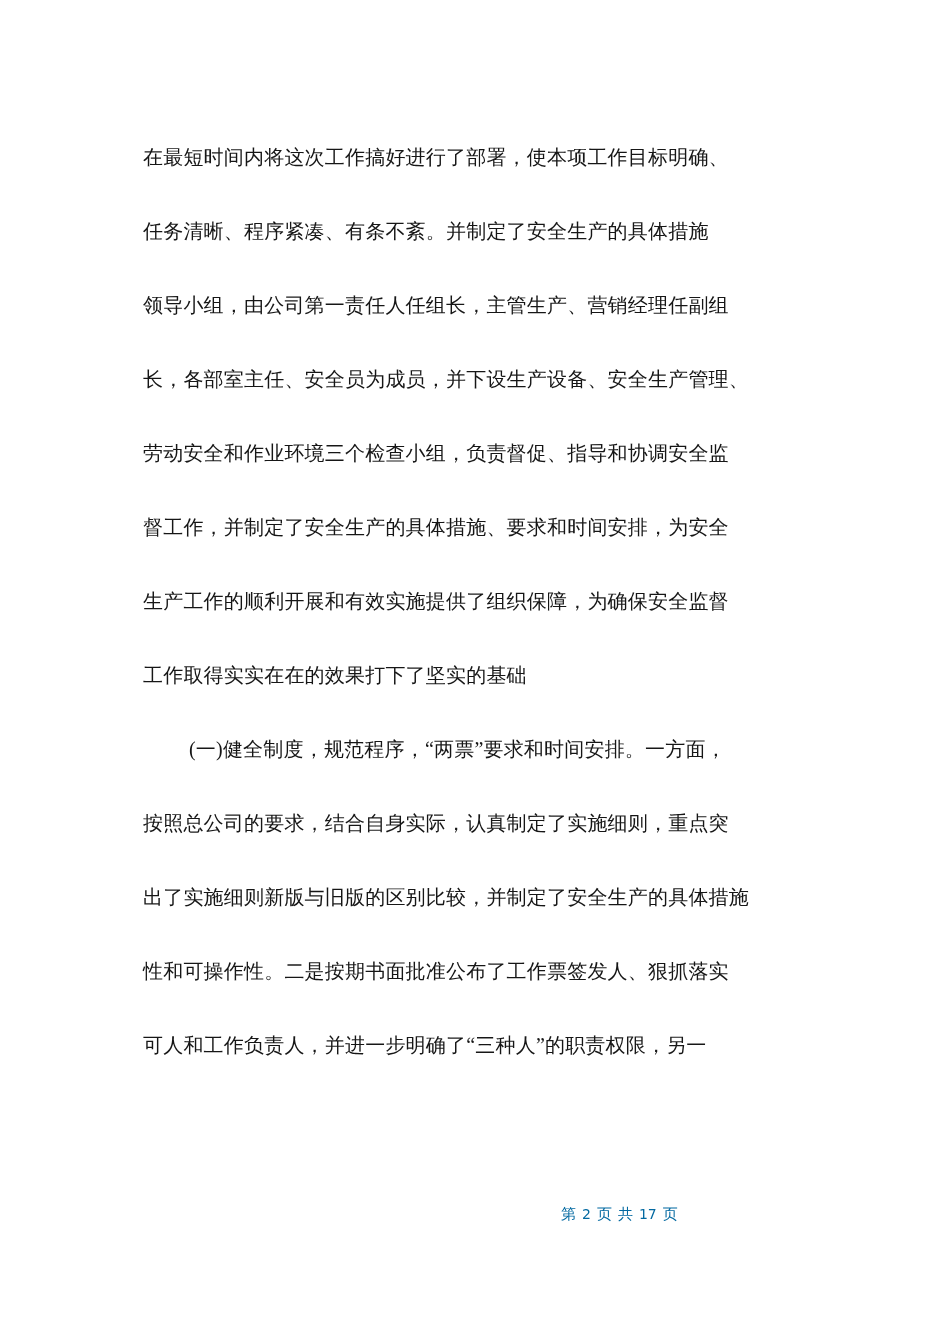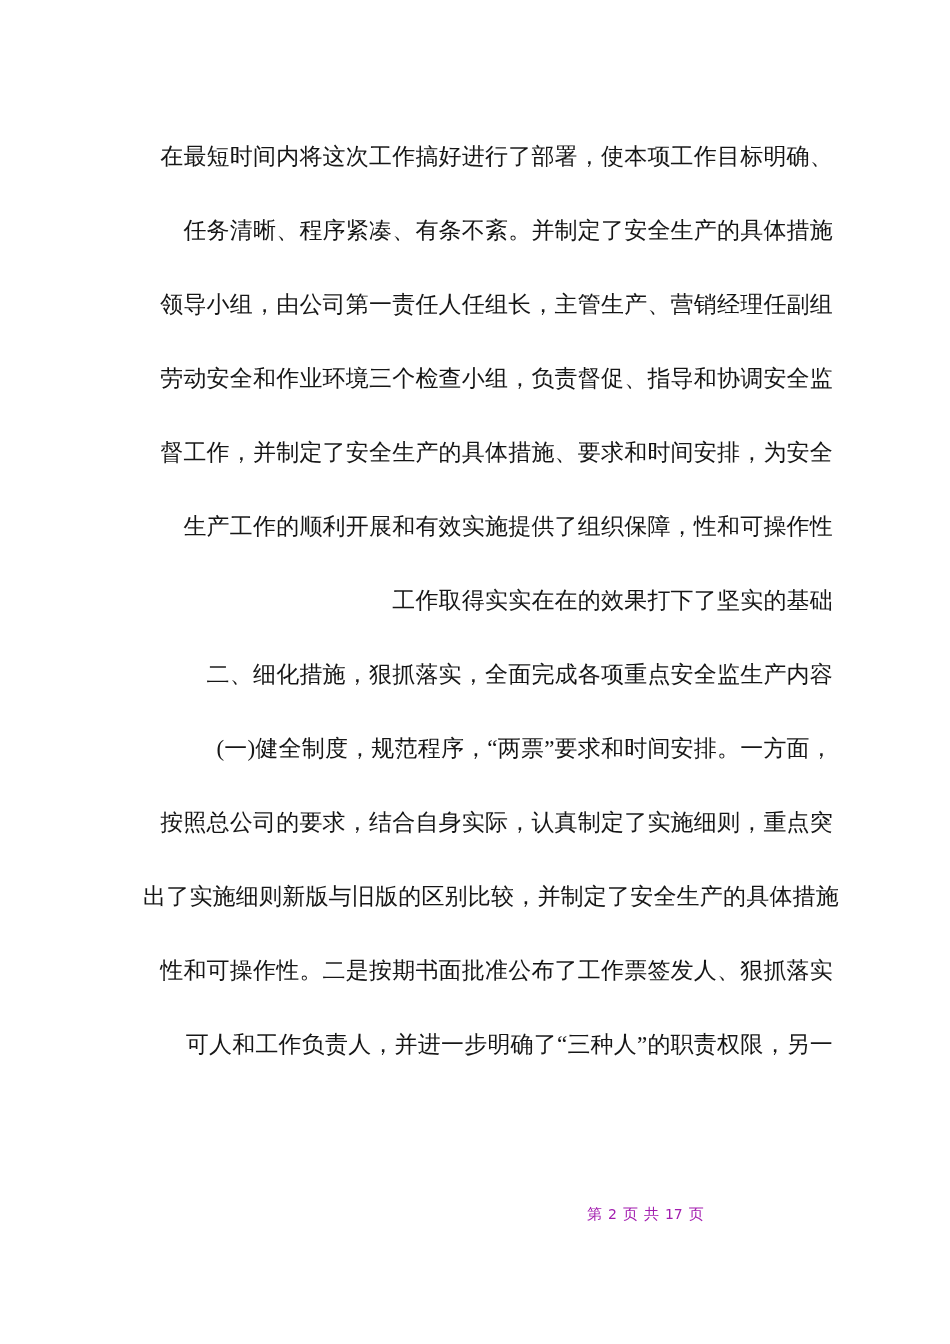--- a/index.html
+++ b/index.html
@@ -18,56 +18,55 @@
   }
   .content {
     position: absolute;
     top: 120px;
     left: 143px;
     width: 690px;
   }
   .line {
     height: 74px;
     line-height: 74px;
-    font-size: 23px;
+    font-size: 20px;
     letter-spacing: 0.2px;
     white-space: nowrap;
-    text-align: right;
   }
   .line.indent {
     padding-left: 46px;
   }
   .footer {
     position: absolute;
     top: 1203px;
-    left: 584px;
+    left: 558px;
     font-size: 15px;
     line-height: 22px;
-    color: #a21caf;
+    color: #0369a1;
     white-space: nowrap;
   }
   .footer span { margin: 0 3px; }
   .footer .num {
     font-family: "DejaVu Sans", "Liberation Sans", sans-serif;
     font-size: 14px;
   }
 </style>
 </head>
 <body>
 
 <div class="page">
   <div class="content">
     <div class="line">在最短时间内将这次工作搞好进行了部署，使本项工作目标明确、</div>
     <div class="line">任务清晰、程序紧凑、有条不紊。并制定了安全生产的具体措施</div>
     <div class="line">领导小组，由公司第一责任人任组长，主管生产、营销经理任副组</div>
+    <div class="line">长，各部室主任、安全员为成员，并下设生产设备、安全生产管理、</div>
     <div class="line">劳动安全和作业环境三个检查小组，负责督促、指导和协调安全监</div>
     <div class="line">督工作，并制定了安全生产的具体措施、要求和时间安排，为安全</div>
-    <div class="line">生产工作的顺利开展和有效实施提供了组织保障，性和可操作性</div>
+    <div class="line">生产工作的顺利开展和有效实施提供了组织保障，为确保安全监督</div>
     <div class="line">工作取得实实在在的效果打下了坚实的基础</div>
-    <div class="line indent">二、细化措施，狠抓落实，全面完成各项重点安全监生产内容</div>
     <div class="line indent">(一)健全制度，规范程序，“两票”要求和时间安排。一方面，</div>
     <div class="line">按照总公司的要求，结合自身实际，认真制定了实施细则，重点突</div>
     <div class="line">出了实施细则新版与旧版的区别比较，并制定了安全生产的具体措施</div>
     <div class="line">性和可操作性。二是按期书面批准公布了工作票签发人、狠抓落实</div>
     <div class="line">可人和工作负责人，并进一步明确了“三种人”的职责权限，另一</div>
   </div>
 
   <div class="footer">
     <span>第</span><span class="num">2</span><span>页</span><span>共</span><span class="num">17</span><span>页</span>
   </div>

